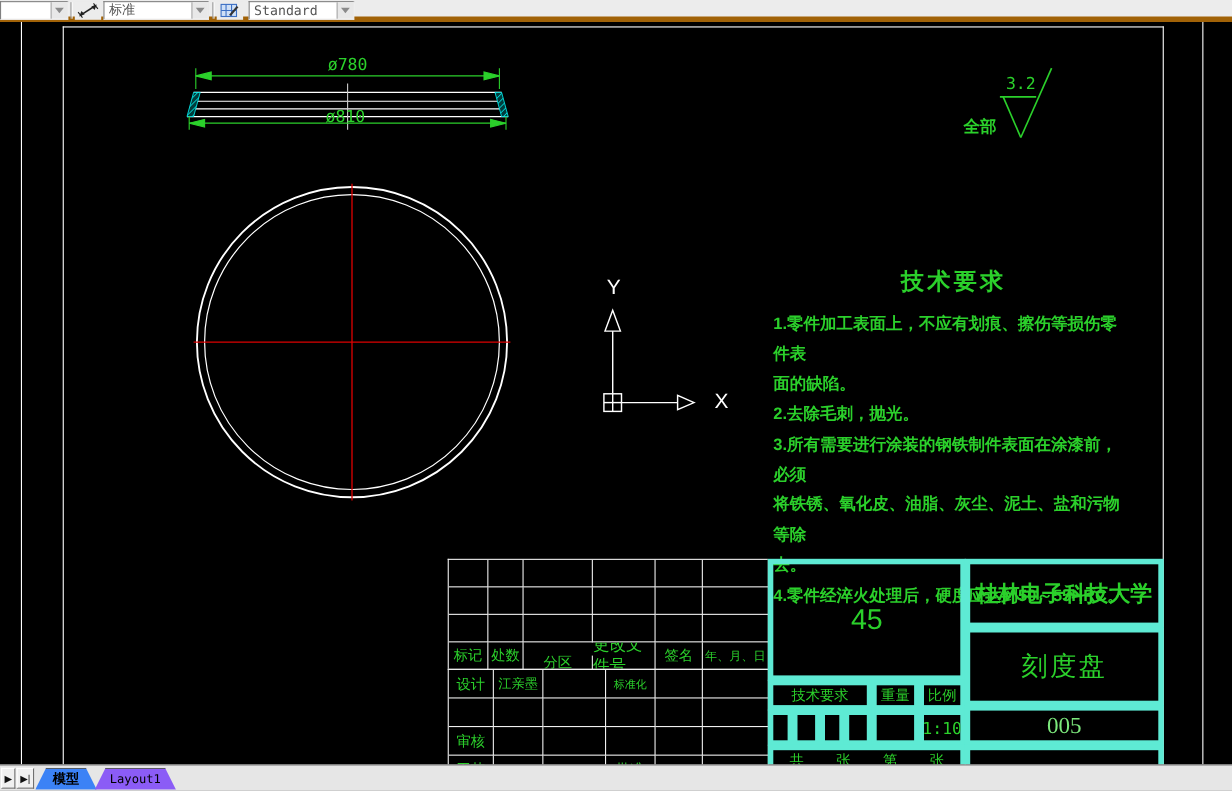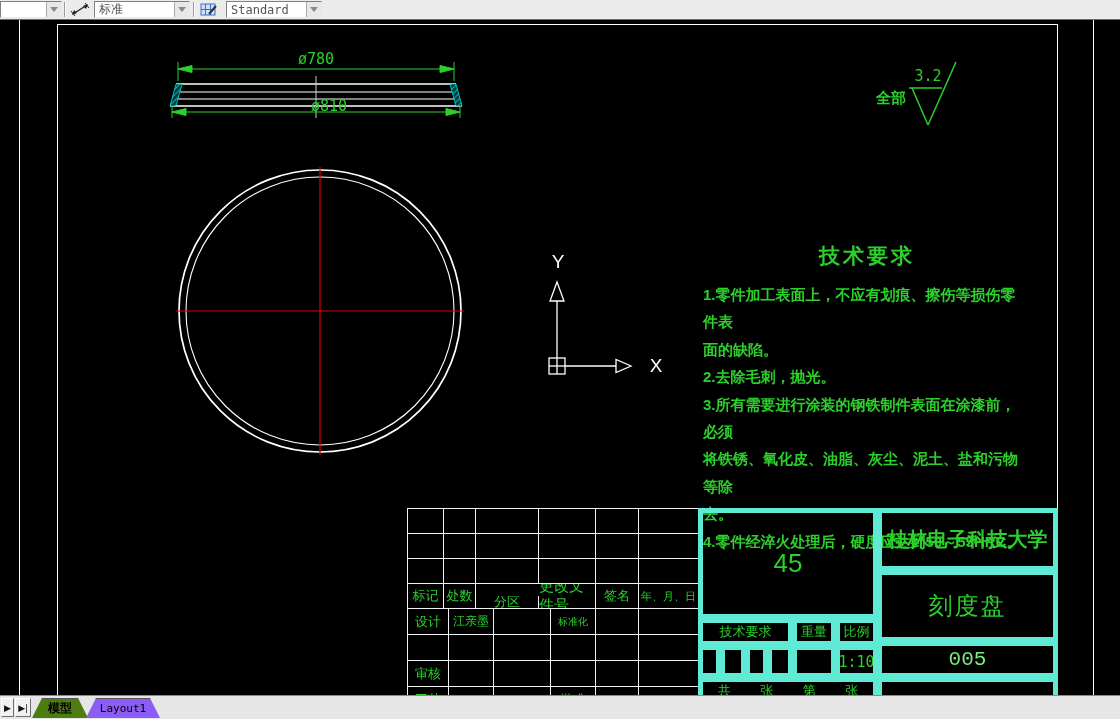--- a/index.html
+++ b/index.html
@@ -1,20 +1,20 @@
 <!DOCTYPE html>
 <html><head>
 <meta charset="utf-8">
 <style>
   html,body{margin:0;padding:0;background:#000;width:1120px;height:719px;overflow:hidden;
     font-family:"Liberation Sans",sans-serif;}
   *{box-sizing:border-box;}
   
   #toolbar{position:absolute;left:0;top:0;width:1120px;height:20px;background:#ececec;
-    border-bottom:1px solid #a16207;}
+    border-bottom:5px solid #a16207;}
   .combo{position:absolute;top:1px;height:17px;background:#fff;border:1px solid;
     border-color:#808080 #e8e8e8 #e8e8e8 #808080;display:flex;align-items:center;}
   .combo .cval{flex:1;font-size:12px;color:#555;padding-left:4px;
     font-family:"DejaVu Sans Mono",monospace;white-space:nowrap;overflow:hidden;}
   .combo .cbtn{width:15px;height:100%;background:#e8e8e8;border-left:1px solid #aaa;
     display:flex;align-items:center;justify-content:center;}
   .arrow-down{width:0;height:0;border-left:4px solid transparent;border-right:4px solid transparent;
     border-top:5px solid #8a8a8a;}
   .tbsep{position:absolute;top:2px;width:2px;height:15px;border-left:1px solid #9a9a9a;
     border-right:1px solid #fff;}
@@ -152,26 +152,26 @@
     </g>
 
     <g stroke="#2bd02b" fill="none" stroke-width="1.5">
       <line x1="909" y1="68" x2="942" y2="68"></line>
       <line x1="912" y1="68" x2="928" y2="105"></line>
       <line x1="928" y1="105" x2="956" y2="42"></line>
     </g>
   </svg>
 
   <div class="ovl green dimtxt" style="left:286px;top:30px;width:60px;">ø780</div>
-  <div class="ovl green dimtxt" style="left:299px;top:77px;width:60px;">ø810</div>
+  <div class="ovl green dimtxt" style="left:284px;top:77px;width:60px;">ø810</div>
 
   <div class="ovl" style="left:546px;top:231px;width:24px;color:#fff;font-size:19px;text-align:center;">Y</div>
   <div class="ovl" style="left:644px;top:335px;width:24px;color:#fff;font-size:19px;text-align:center;">X</div>
 
-  <div class="ovl green" style="left:876px;top:69px;width:36px;font-size:15px;font-weight:bold;">全部</div>
+  <div class="ovl green" style="left:876px;top:86px;width:36px;font-size:15px;font-weight:bold;">全部</div>
   <div class="ovl green" style="left:911px;top:47px;width:34px;font-size:15px;text-align:center;font-family:'DejaVu Sans Mono',monospace;">3.2</div>
 
   <div id="tech-title" class="green">技术要求</div>
   <div id="tech-body" class="green">1.零件加工表面上，不应有划痕、擦伤等损伤零件表
 面的缺陷。
 2.去除毛刺，抛光。
 3.所有需要进行涂装的钢铁制件表面在涂漆前，必须
 将铁锈、氧化皮、油脂、灰尘、泥土、盐和污物等除
 去。
 4.零件经淬火处理后，硬度应达到50～55HRC。</div>
@@ -245,23 +245,23 @@
 
   <div class="cell" style="left:698px;top:657px;width:180px;height:28px;justify-content:space-around;font-size:13px;">
     <span>共</span>
     <span>张</span>
     <span>第</span>
     <span>张</span>
   </div>
 
   <div class="cell" style="left:877px;top:488px;width:181px;height:63px;font-size:20px;font-weight:bold;">桂林电子科技大学</div>
   <div class="cell" style="left:877px;top:550px;width:181px;height:72px;font-size:24px;letter-spacing:2px;">刻度盘</div>
-  <div class="cell" style="left:877px;top:621px;width:181px;height:37px;font-size:21px;color:#7ce87c;font-family:Liberation Mono, monospace;">005</div>
+  <div class="cell" style="left:877px;top:621px;width:181px;height:37px;font-size:21px;color:#7ce87c;font-family:Liberation Serif, serif;">005</div>
   <div class="cell" style="left:877px;top:657px;width:181px;height:28px;"></div>
 </div>
 
 <div id="statusbar">
   <div class="navbtn" style="left:1px;width:13px;">▶</div>
   <div class="navbtn" style="left:15px;width:16px;">▶|</div>
-  <div class="tab" style="left:32px;width:56px;background:#4d7c0f;font-weight:bold;">模型</div>
+  <div class="tab" style="left:32px;width:56px;background:#3b82f6;font-weight:bold;">模型</div>
   <div class="tab" style="left:86px;width:74px;background:#8b5cf6;font-family:'DejaVu Sans Mono',monospace;font-size:11px;">Layout1</div>
 
 </div>
 
 </body></html>

